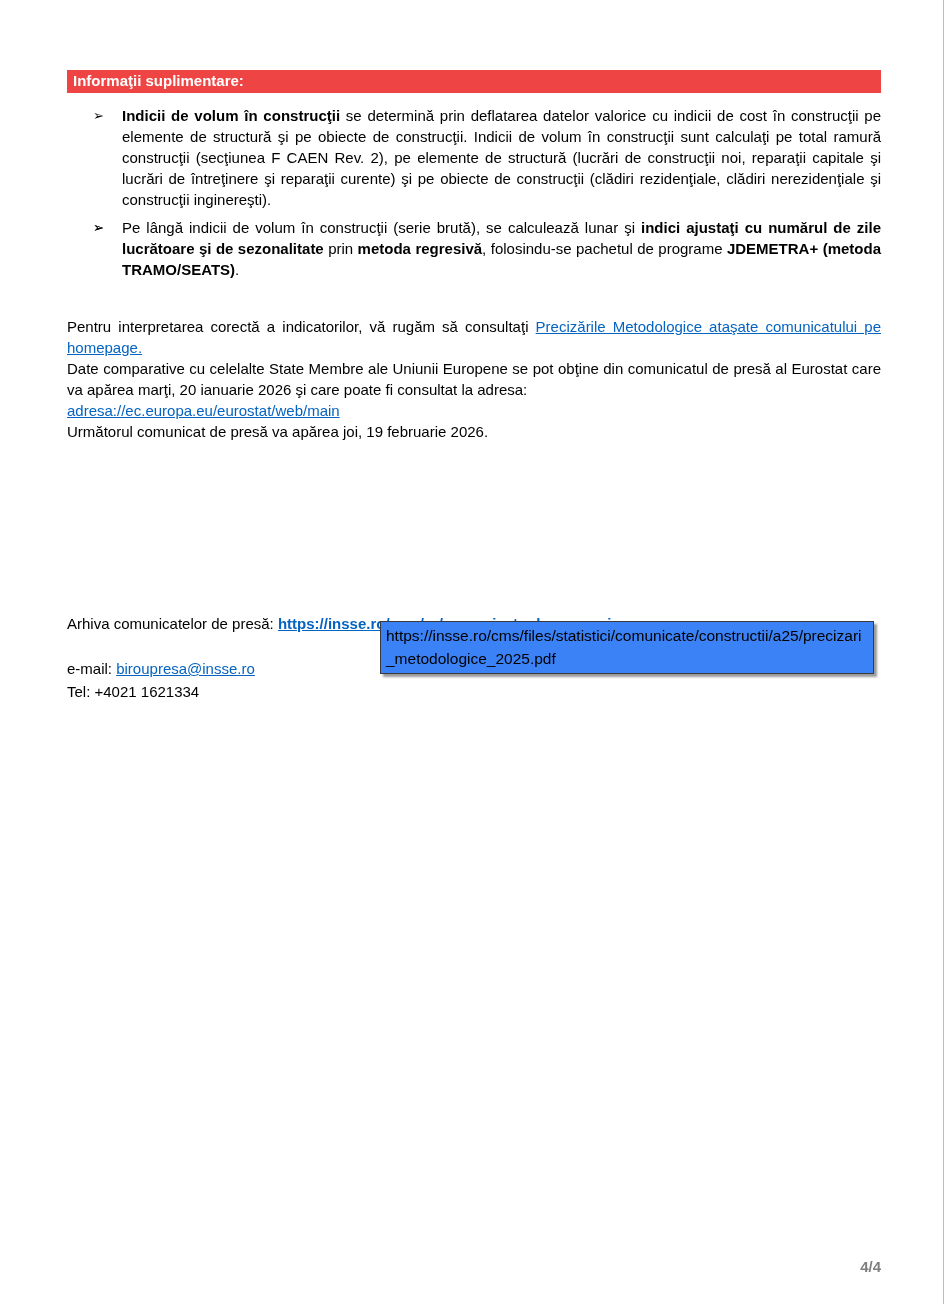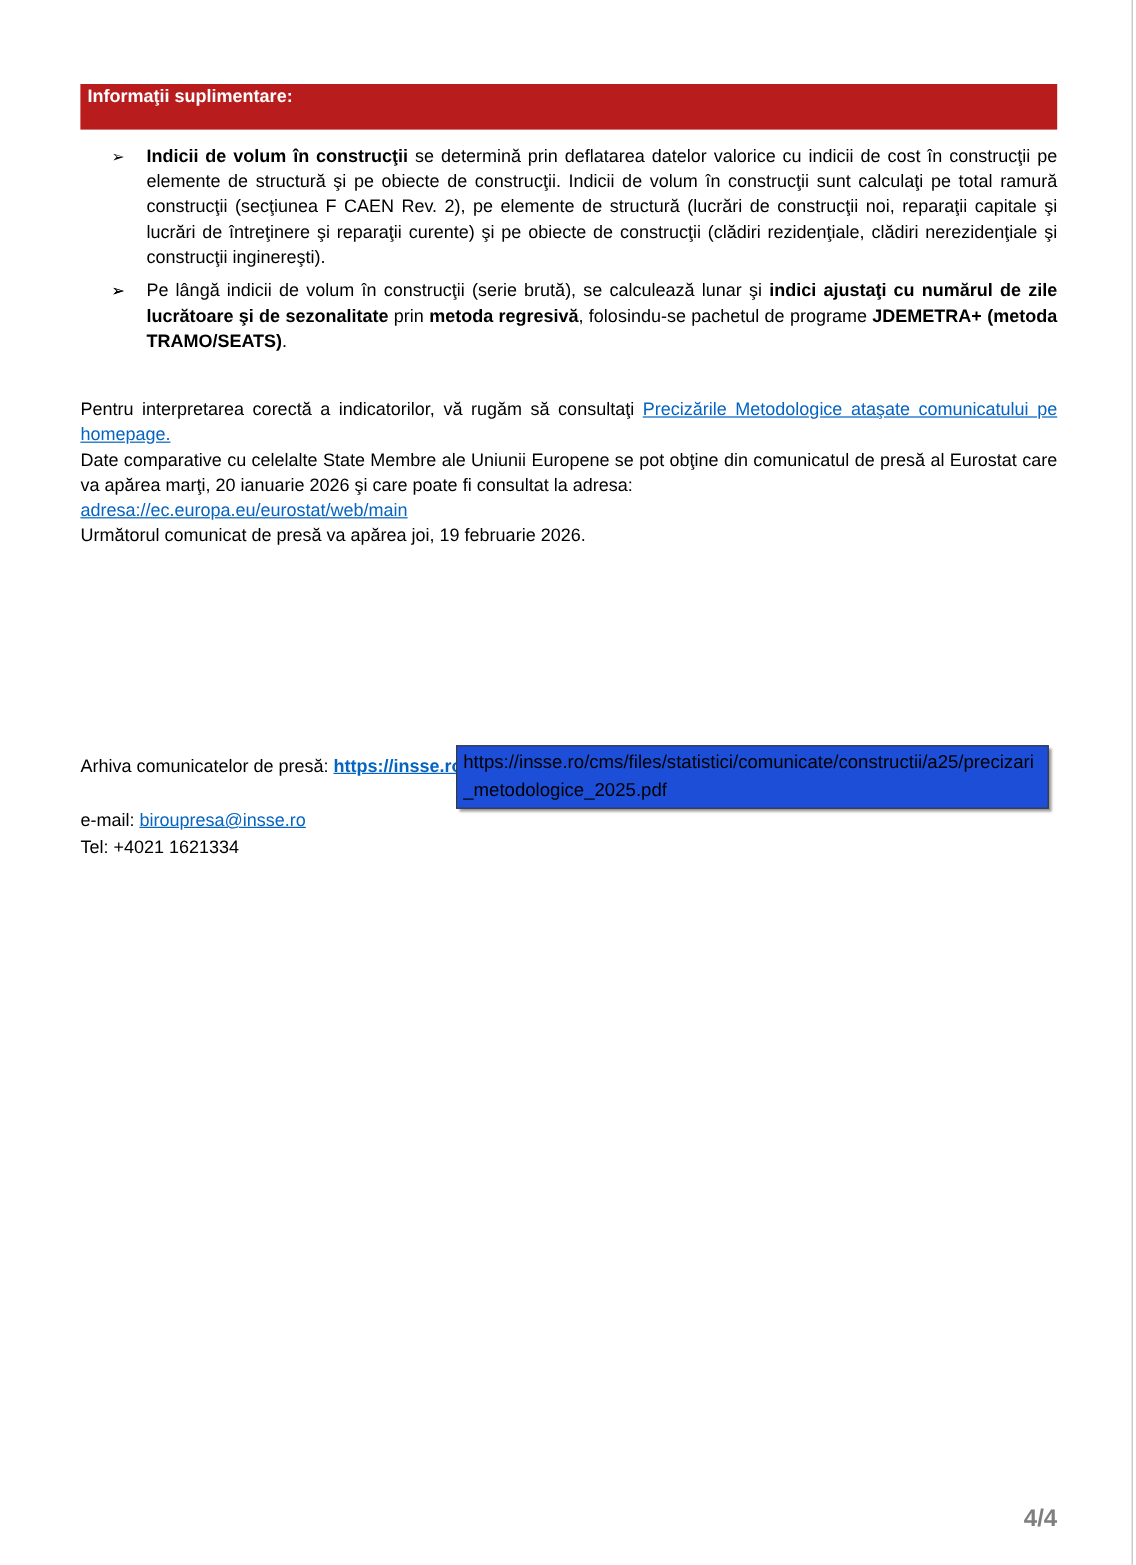--- a/index.html
+++ b/index.html
@@ -16,25 +16,25 @@
 
   .page-edge {
     position: absolute; top: 0; left: 943px; width: 1px; height: 1304px;
     background: #b9bdc1;
   }
 
   .content { position: absolute; left: 67px; top: 0; width: 814px; }
 
   .header-bar {
     margin-top: 70px;
-    background: #b91c1c;
+    background: #ef4444;
     color: #ffffff;
     font-weight: bold;
     padding: 0 6px;
-    height: 38px;
+    height: 23px;
     line-height: 21px;
   }
 
   ul.bullets { list-style: none; margin: 12px 0 0 0; padding: 0; }
   li.bullet {
     position: relative;
     padding-left: 55px;
     text-align: justify;
     margin-bottom: 7px;
   }
@@ -43,38 +43,38 @@
     font-size: 13px;
   }
 
   .paras { margin-top: 36px; }
   .paras p { margin: 0; text-align: justify; }
 
   .tooltip {
     position: absolute;
     left: 380px; top: 621px;
     width: 494px;
-    background: #1d4ed8;
+    background: #3b82f6;
     border: 1px solid #3a3a3a;
     box-shadow: 3px 3px 2px rgba(120,120,120,0.75);
     padding: 2px 5px 3px 5px;
     font-size: 15.5px; line-height: 23px;
     word-break: break-all;
     color: #000;
   }
 
   .archive { margin-top: 171px; }
 
   .contact { margin-top: 23px; line-height: 23px; }
   .contact div { margin: 0; }
 
   .page-num {
     position: absolute; top: 1256px; left: 67px; width: 814px;
     text-align: right;
-    color: #7f7f7f; font-weight: bold; font-size: 20px;
+    color: #7f7f7f; font-weight: bold; font-size: 15px;
   }
 </style>
 </head>
 <body>
 
 <div class="content">
 
   <div class="header-bar">Informaţii suplimentare:</div>
 
   <ul class="bullets">

